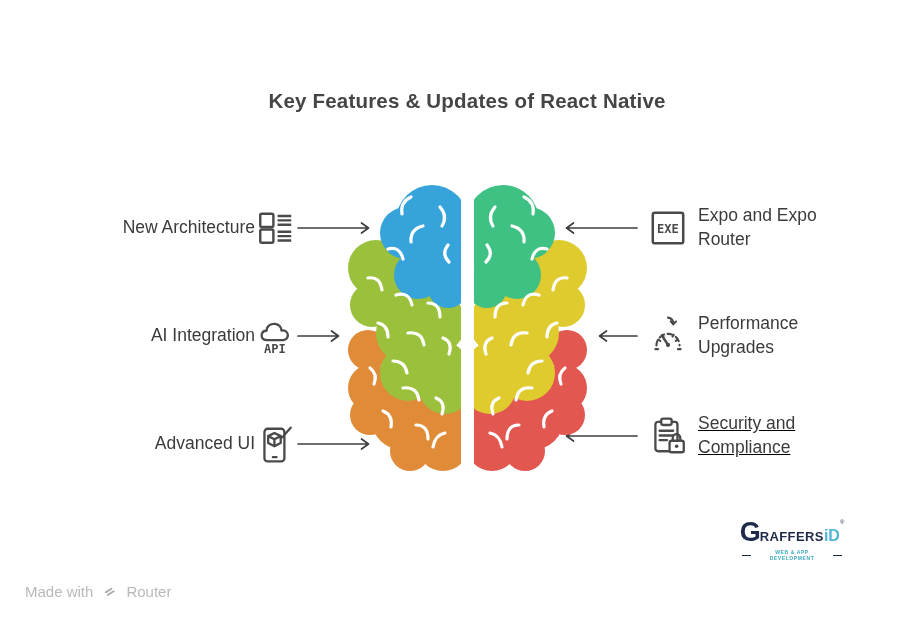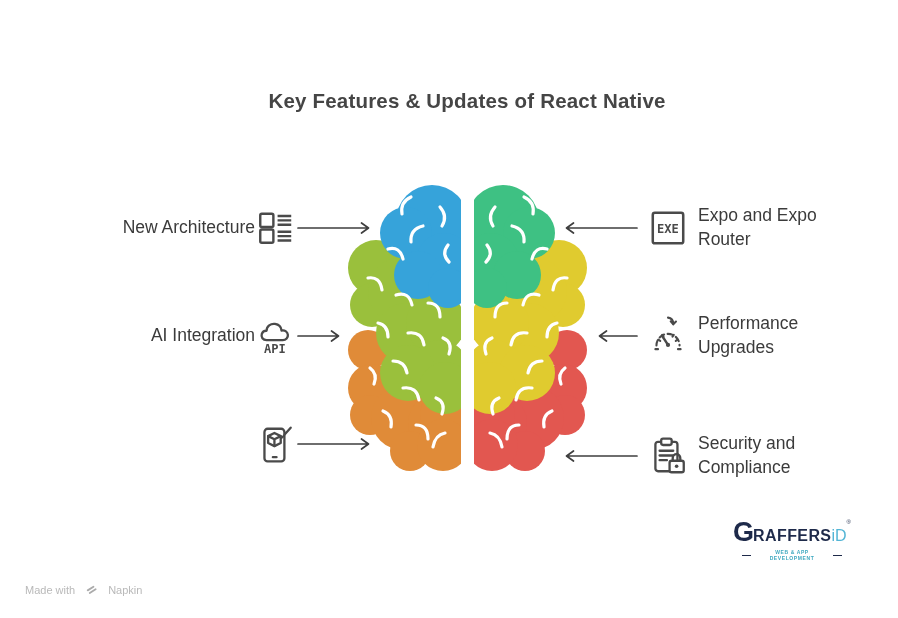--- a/index.html
+++ b/index.html
@@ -10,26 +10,26 @@
   .feat-row{position:absolute;display:flex;align-items:center;height:48px;}
   .feat-row.right{gap:9px;}
   .feat-label{font-size:17.5px;color:#3b3b3b;line-height:1.35;}
   .feat-row.left .feat-label{white-space:nowrap;text-align:right;}
   .feat-row.right .feat-label{width:140px;text-align:left;}
   .icon{flex:0 0 auto;display:block;}
   .arr{flex:0 0 auto;display:block;}
   .brain{position:absolute;left:348px;top:183px;}
   .folds path{fill:none;stroke:#ffffff;stroke-width:3.2;stroke-linecap:round;}
   .watermark{position:absolute;left:25px;top:583px;display:flex;align-items:center;gap:10px;
-             font-size:11px;color:#b9b9b9;justify-content:center;}
+             font-size:15px;color:#b9b9b9;justify-content:center;}
   .logo{position:absolute;left:742px;top:519px;width:100px;text-align:center;}
   .logo-main{display:flex;align-items:baseline;justify-content:center;line-height:1;}
   .logo-g{font-size:27px;font-weight:bold;color:#1e2a4a;letter-spacing:-1px;}
-  .logo-rest{font-size:16px;font-weight:bold;color:#1e2a4a;letter-spacing:.4px;}
-  .logo-accent{font-size:16px;font-weight:normal;color:#53b5d5;}
+  .logo-rest{font-size:13px;font-weight:bold;color:#1e2a4a;letter-spacing:.4px;}
+  .logo-accent{font-size:16px;font-weight:bold;color:#53b5d5;}
   .logo-reg{font-size:6px;color:#1e2a4a;align-self:flex-start;}
   .logo-tag{margin-top:3px;font-size:5px;letter-spacing:.6px;color:#3fa9c0;font-weight:bold;
             display:flex;align-items:center;justify-content:center;gap:3px;}
   .logo-tag::before,.logo-tag::after{content:"";display:inline-block;width:9px;height:0;
             border-top:1px solid #1e2a4a;}
 </style>
 </head>
 <body>
 
 <div class="canvas">
@@ -56,20 +56,21 @@
     <svg class="icon" width="42" height="42" viewBox="0 0 40 40">
       <path d="M11,24 C7.5,24 5.5,21 6.5,18 C7.2,16 9,14.8 11,15 C11,10.5 15,8 19,8.5 C22.5,9 25,11.5 25.3,14.8 C28,14 31,15.8 31.3,18.8 C31.6,21.6 29.5,24 26.5,24 Z" fill="none" stroke="#4a4a4a" stroke-width="2.2" stroke-linejoin="round"></path>
       <text x="19" y="36.5" text-anchor="middle" font-family="DejaVu Sans Mono, monospace" font-size="11.5" font-weight="bold" fill="#4a4a4a">API</text>
     </svg>
     <svg class="arr" width="45" height="14" viewBox="0 0 45 14">
       <path d="M1,7 H41 M34.5,2 L41.5,7 L34.5,12" fill="none" stroke="#3f3f3f" stroke-width="1.7" stroke-linecap="round" stroke-linejoin="round"></path>
     </svg>
   </div>
 
   <div class="feat-row left" style="top:420px;right:526px;">
+    <div class="feat-label">Advanced UI</div>
     <svg class="icon" width="42" height="42" viewBox="0 0 40 40">
       <g fill="none" stroke="#4a4a4a" stroke-width="2.2" stroke-linejoin="round" stroke-linecap="round">
         <rect x="9" y="5.5" width="19" height="31" rx="3"></rect>
         <path d="M17,32.5 h3.5"></path>
         <path d="M18.5,9.5 L24.5,12.5 L24.5,19 L18.5,22 L12.5,19 L12.5,12.5 Z"></path>
         <path d="M12.5,12.5 L18.5,15.5 L24.5,12.5 M18.5,15.5 V22"></path>
         <path d="M34,4.5 L28.2,11"></path>
       </g>
       <path d="M28.2,11 q-3.6,1.2 -4.6,4.8 q3.8,-1 5,-4.2 z" fill="#4a4a4a"></path>
     </svg>
@@ -100,21 +101,21 @@
     <svg class="arr" width="76" height="14" viewBox="0 0 76 14">
       <path d="M75,7 H5 M11.5,2 L4.5,7 L11.5,12" fill="none" stroke="#3f3f3f" stroke-width="1.7" stroke-linecap="round" stroke-linejoin="round"></path>
     </svg>
     <svg class="icon" width="42" height="42" viewBox="0 0 40 40">
       <rect x="5.5" y="5.5" width="29" height="29" rx="2" fill="none" stroke="#4a4a4a" stroke-width="2.4"></rect>
       <text x="20" y="24.5" text-anchor="middle" font-family="DejaVu Sans Mono, monospace" font-size="11.5" font-weight="bold" fill="#4a4a4a">EXE</text>
     </svg>
     <div class="feat-label">Expo and Expo Router</div>
   </div>
 
-  <div class="feat-row right" style="top:432px;left:562px;">
+  <div class="feat-row right" style="top:412px;left:562px;text-decoration:underline;">
     <svg class="arr" width="76" height="14" viewBox="0 0 76 14">
       <path d="M75,7 H5 M11.5,2 L4.5,7 L11.5,12" fill="none" stroke="#3f3f3f" stroke-width="1.7" stroke-linecap="round" stroke-linejoin="round"></path>
     </svg>
     <svg class="icon" width="42" height="42" viewBox="0 0 40 40">
       <g fill="none" stroke="#4a4a4a" stroke-width="2.2" stroke-linejoin="round" stroke-linecap="round">
         <rect x="8" y="6.5" width="21" height="28" rx="2.5"></rect>
         <rect x="13.5" y="3.5" width="10" height="6" rx="1.8" fill="#ffffff"></rect>
         <path d="M12,15 h13 M12,19.5 h13 M12,24 h7"></path>
         <path d="M24.5,24.5 v-2.6 a3.6,3.6 0 0 1 7.2,0 v2.6"></path>
         <rect x="21.5" y="24.5" width="13.5" height="11" rx="2" fill="#ffffff"></rect>
@@ -235,21 +236,21 @@
           <path d="M142,250 q10,2 12,14"></path>
       </g>
     </g>
   </svg>
 
   <div class="watermark">
     <span>Made with</span>
     <svg width="13" height="13" viewBox="0 0 12 12">
       <path d="M2.5,6.8 L7.8,3.4 M4.4,9.2 L9.8,5.8" fill="none" stroke="#ababab" stroke-width="1.7" stroke-linecap="round"></path>
     </svg>
-    <span>Napkin</span>
+    <span>Router</span>
   </div>
 
   <div class="logo">
     <div class="logo-main">
       <span class="logo-g">G</span>
         <span class="logo-rest">RAFFERS</span>
         <span class="logo-accent">iD</span>
         <span class="logo-reg">®</span>
     </div>
     <div class="logo-tag">WEB &amp; APP DEVELOPMENT</div>

